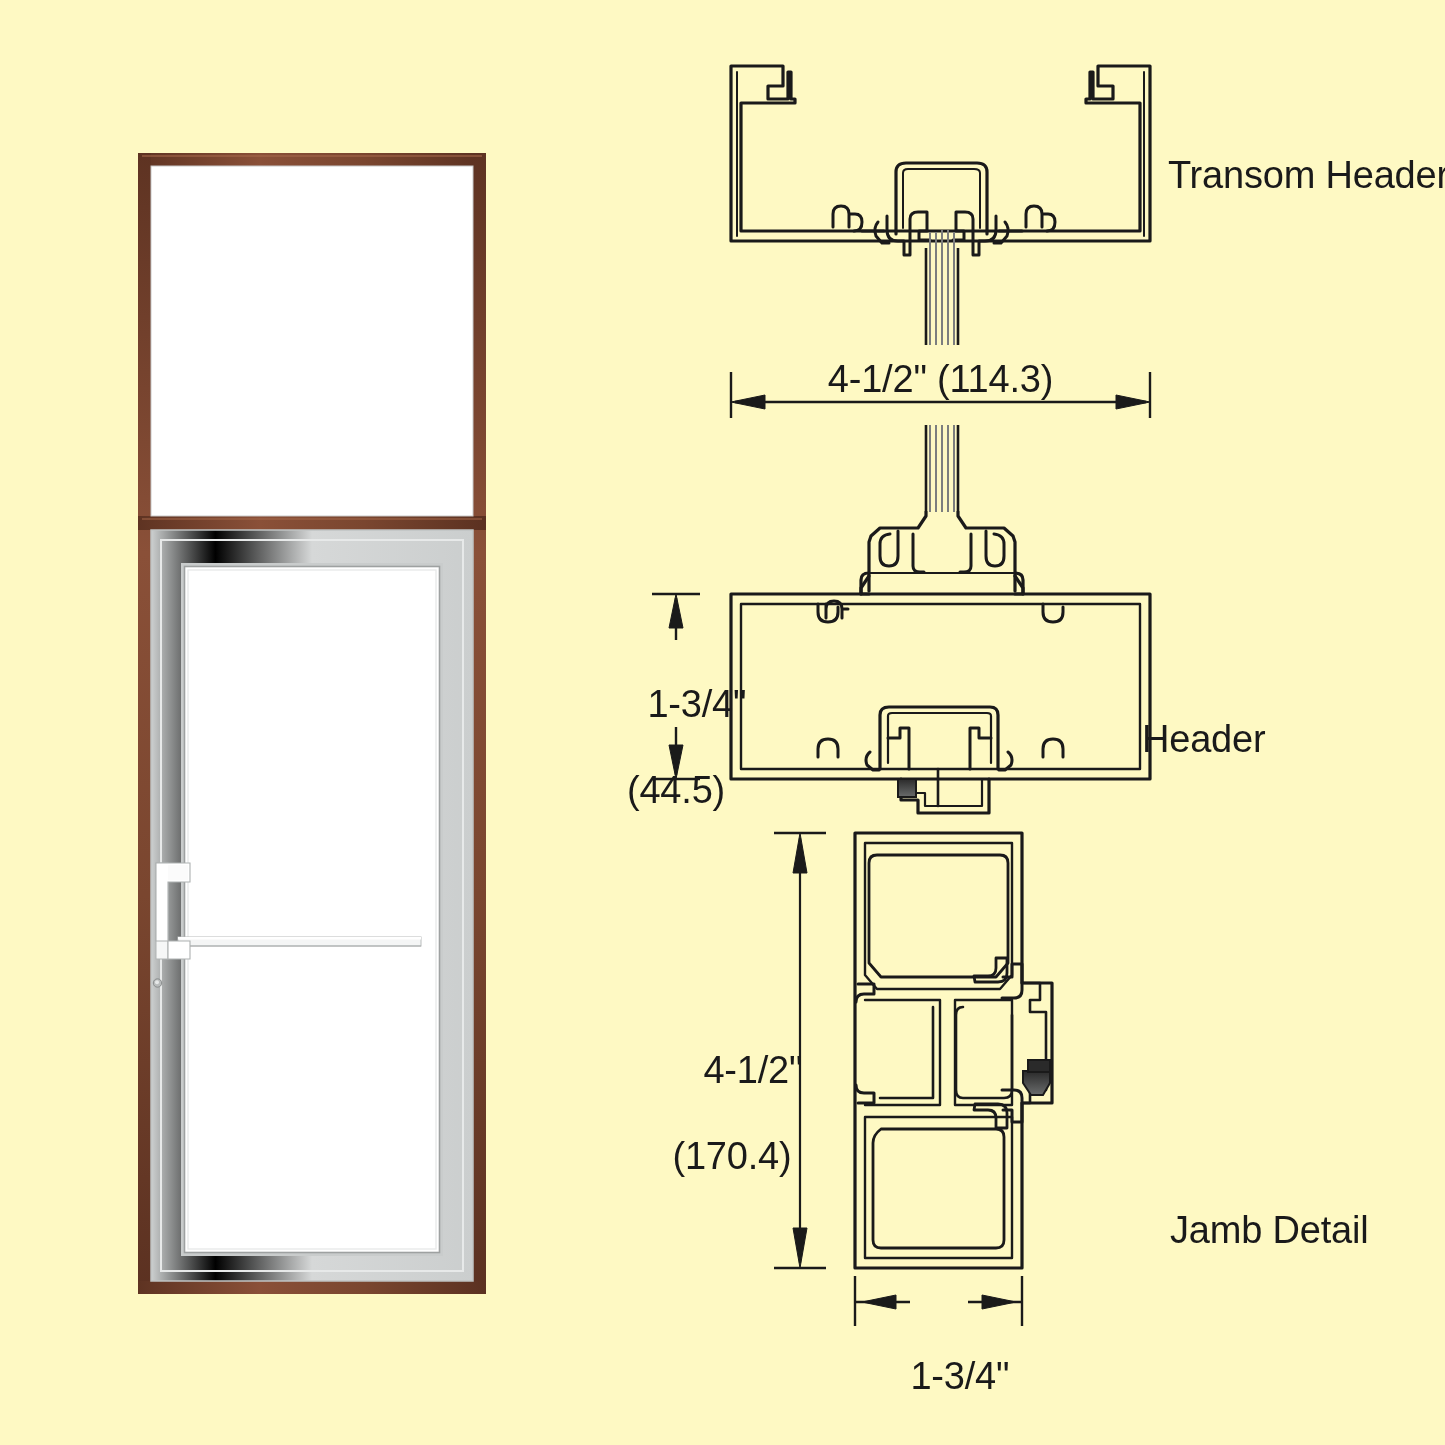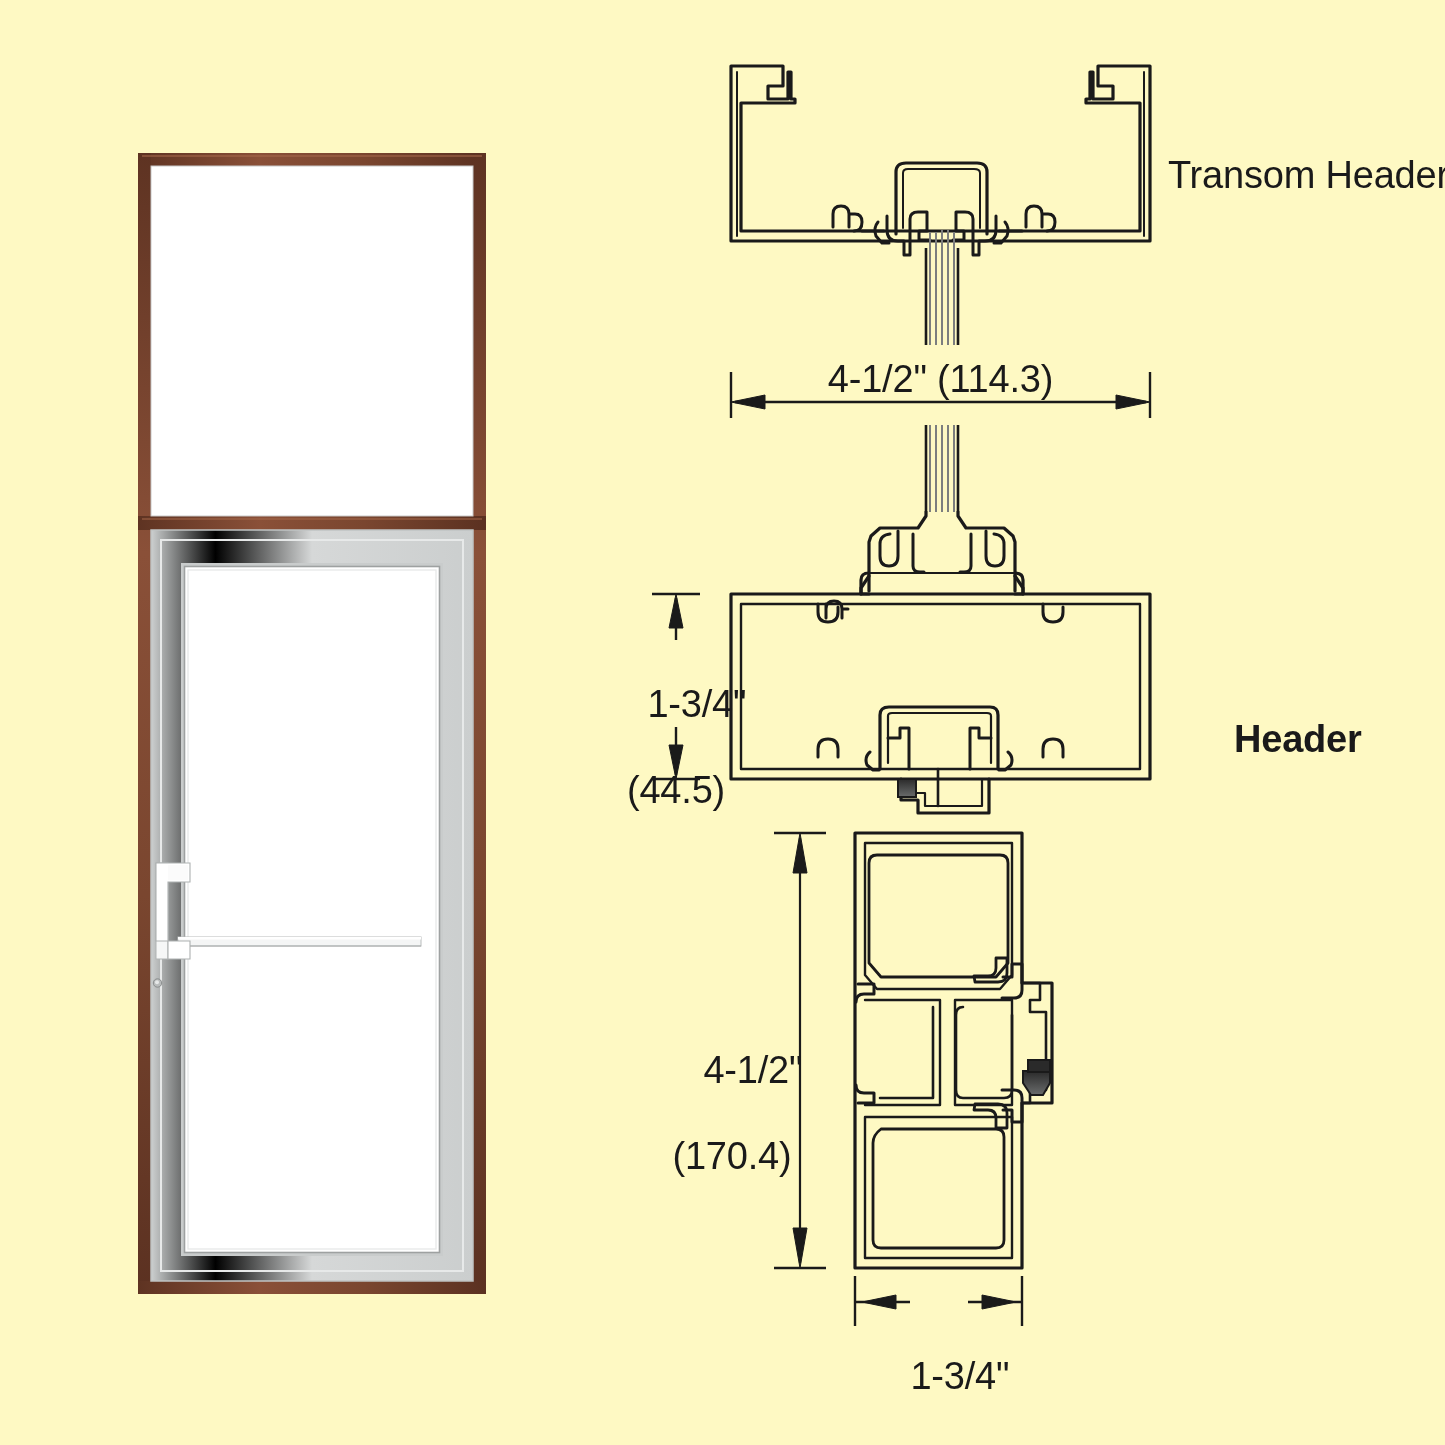--- a/index.html
+++ b/index.html
@@ -452,26 +452,27 @@
 
   <div class="label part-label" style="left:1168px; top:154px;">Transom Header</div>
 
   <div class="label dim-label" style="left:731px; top:358px; width:419px;">4-1/2" (114.3)</div>
 
   <div class="label dim-label" style="left:606px; top:640px; width:140px;">
     <span>1-3/4"</span>
     <span class="l2">(44.5)</span>
   </div>
 
-  <div class="label part-label" style="left:1234px; top:718px;font-weight:bold;">Header</div>
+  <div class="label part-label" style="left:1142px; top:718px;">Header</div>
 
   <div class="label dim-label" style="left:662px; top:1006px; width:140px;">
     <span>4-1/2"</span>
     <span class="l2">(170.4)</span>
   </div>
 
+  <div class="label part-label" style="left:1170px; top:1209px;">Jamb Detail</div>
 
   <div class="label dim-label" style="left:869px; top:1312px; width:140px;">
     <span>1-3/4"</span>
     <span class="l2">(44.5)</span>
   </div>
 
 </div>
 
 </body></html>

